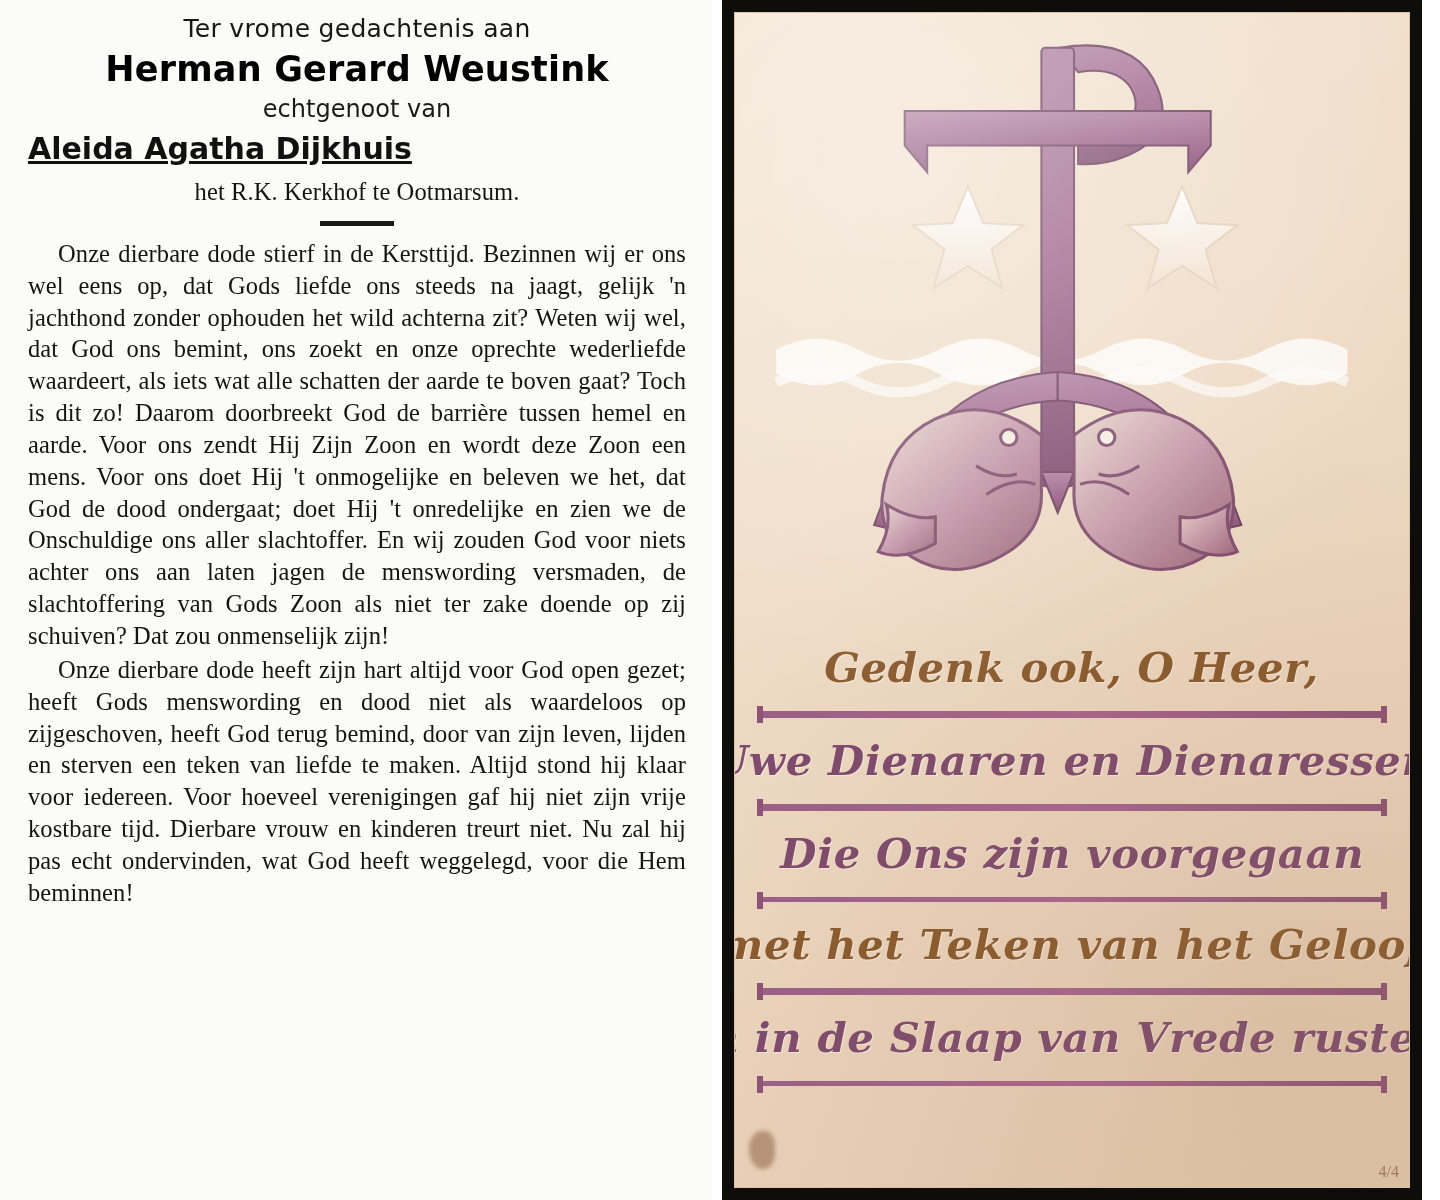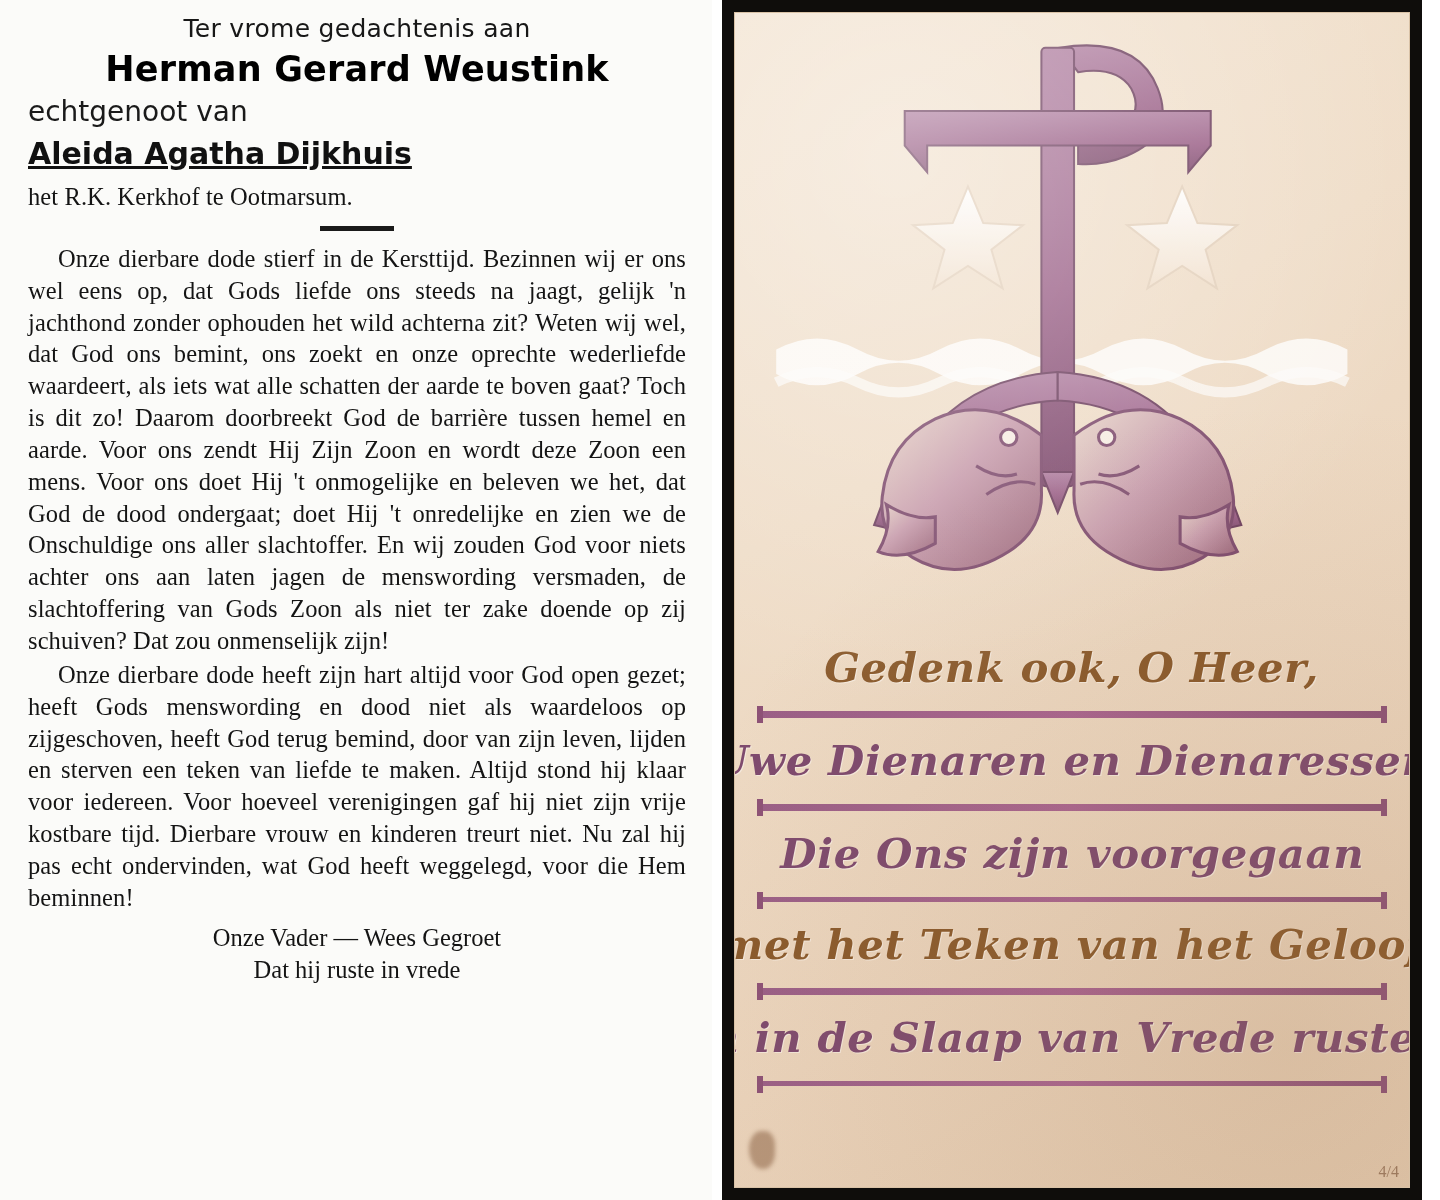--- a/index.html
+++ b/index.html
@@ -49,22 +49,23 @@
     text-align: center;
     font-family: "DejaVu Sans", sans-serif;
     font-size: 35px;
     font-weight: 700;
     color: #000000;
     letter-spacing: 0.2px;
     margin: 2px 0 6px 0;
     white-space: nowrap;
   }
   .line-spouse-label {
+    text-align: center;
     font-family: "DejaVu Sans", sans-serif;
-    font-size: 28px;
+    font-size: 24px;
     color: #1a1a1a;
     margin: 2px 0 8px 0;
   }
   .name-spouse {
     font-family: "DejaVu Sans", sans-serif;
     font-size: 30px;
     font-weight: 700;
     color: #111111;
     margin: 0 0 10px 0;
     text-decoration: underline;
@@ -77,20 +78,21 @@
     text-align: justify;
     text-justify: inter-word;
     margin: 0 0 2px 0;
     letter-spacing: 0.1px;
   }
   .birth-block {
     text-align: justify;
   }
   .birth-block .last-line {
     display: block;
+    text-align: center;
   }
   .divider {
     width: 74px;
     height: 5px;
     background: #1a1a1a;
     margin: 13px auto 12px auto;
   }
   .indent {
     text-indent: 30px;
   }
@@ -221,24 +223,20 @@
       <div class="para birth-block">
         <span class="last-line">het R.K. Kerkhof te Ootmarsum.</span>
       </div>
 
       <div class="divider"></div>
 
       <div class="para indent">Onze dierbare dode stierf in de Kersttijd. Bezinnen wij er ons wel eens op, dat Gods liefde ons steeds na jaagt, gelijk 'n jachthond zonder ophouden het wild achterna zit? Weten wij wel, dat God ons bemint, ons zoekt en onze oprechte wederliefde waardeert, als iets wat alle schatten der aarde te boven gaat? Toch is dit zo! Daarom doorbreekt God de barrière tussen hemel en aarde. Voor ons zendt Hij Zijn Zoon en wordt deze Zoon een mens. Voor ons doet Hij 't onmogelijke en beleven we het, dat God de dood ondergaat; doet Hij 't onredelijke en zien we de Onschuldige ons aller slachtoffer. En wij zouden God voor niets achter ons aan laten jagen de menswording versmaden, de slachtoffering van Gods Zoon als niet ter zake doende op zij schuiven? Dat zou onmenselijk zijn!</div>
 
       <div class="para indent">Onze dierbare dode heeft zijn hart altijd voor God open gezet; heeft Gods menswording en dood niet als waardeloos op zijgeschoven, heeft God terug bemind, door van zijn leven, lijden en sterven een teken van liefde te maken. Altijd stond hij klaar voor iedereen. Voor hoeveel verenigingen gaf hij niet zijn vrije kostbare tijd. Dierbare vrouw en kinderen treurt niet. Nu zal hij pas echt ondervinden, wat God heeft weggelegd, voor die Hem beminnen!</div>
 
-      <div class="closing">
-        <div>Onze Vader — Wees Gegroet</div>
-        <div>Dat hij ruste in vrede</div>
-      </div>
 
     </div>
   </div>
 
   <div id="right-page">
     <div class="card">
 
       <div class="emblem">
         <svg viewBox="0 0 660 600" width="100%" height="100%" preserveAspectRatio="xMidYMid meet">
           <defs>

